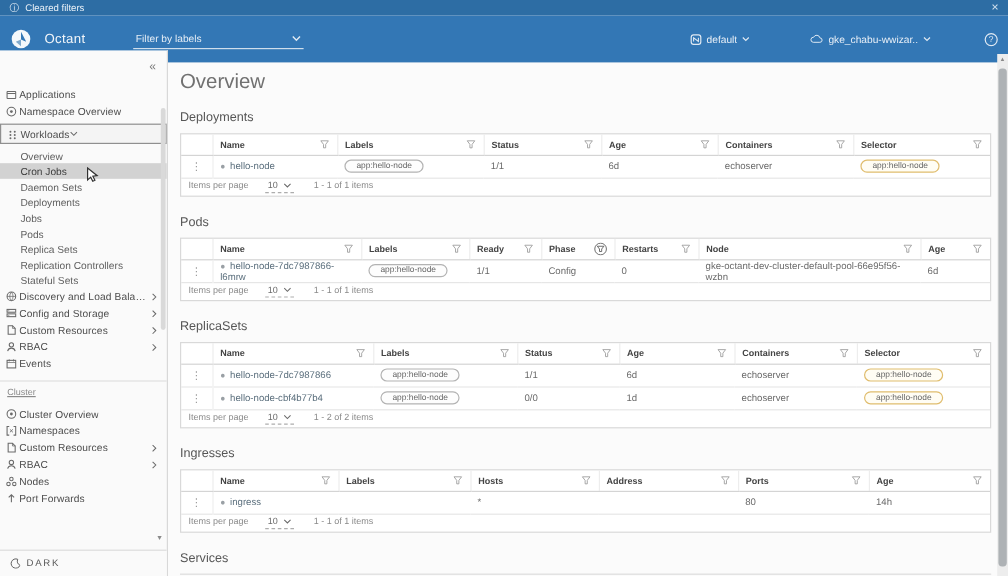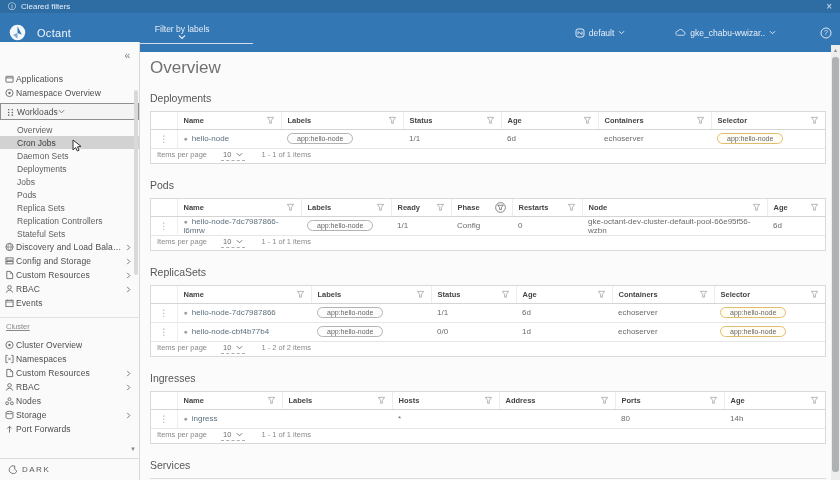--- a/index.html
+++ b/index.html
@@ -8,21 +8,21 @@
 
   
   .notif { position:absolute; top:0; left:0; width:840px; height:13px; background:#2d6da4; color:#eaf1f8; display:flex; align-items:center; padding:0 8px; font-size:8px; }
   .notif-ico { font-size:8px; margin-right:5px; line-height:1; }
   .notif-close { margin-left:auto; font-size:10px; cursor:pointer; line-height:1; color:#d6e4f0; }
 
   
   .hdr { position:absolute; top:13px; left:0; width:840px; height:39px; background:#3377b5; display:flex; align-items:center; color:#fff; }
   .logo { width:17px; height:17px; margin-left:9px; flex:none; }
   .app-title { font-size:11px; font-weight:400; margin-left:11px; letter-spacing:.3px; color:#f2f6fa; }
-  .filterbox { margin-left:40px; width:142px; border-bottom:1px solid #cfdeec; display:flex; align-items:center; justify-content:space-between; padding:2px 2px 3px 2px; cursor:pointer;flex-direction:column; }
+  .filterbox { margin-left:40px; width:142px; border-bottom:1px solid #cfdeec; display:flex; align-items:center; justify-content:space-between; padding:2px 2px 3px 2px; cursor:pointer; }
   .filterbox span { font-size:8.5px; color:#e4edf6; }
   .hright { margin-left:auto; display:flex; align-items:center; gap:18px; padding-right:8px; }
   .hsel { display:flex; align-items:center; gap:4px; font-size:8.5px; color:#e8eff7; cursor:pointer; }
   .hsep { width:14px; }
   .hicon { display:inline-flex; }
 
   
   .content { position:absolute; top:42px; left:0; width:840px; height:438px; display:flex; }
   .sidebar { width:140px; height:438px; background:#fafafa; border-right:1px solid #d8d8d8; position:relative; flex:none; overflow:hidden; }
   .main { flex:1; position:relative; overflow:hidden; padding:0 14px 0 10px; }
@@ -299,34 +299,20 @@
               <circle cx="5" cy="3" r="1.6" fill="none" stroke="#6a6a6a"></circle>
               <circle cx="2.3" cy="7.5" r="1.6" fill="none" stroke="#6a6a6a"></circle>
               <circle cx="7.7" cy="7.5" r="1.6" fill="none" stroke="#6a6a6a"></circle>
             </svg>
           </span>
           <span class="nlabel">Nodes</span>
         </div>
         <div class="nav-item">
           <span class="nico">
             <svg width="9" height="10" viewBox="0 0 10 10">
-              <ellipse cx="5" cy="2.3" rx="3.8" ry="1.4" fill="none" stroke="#6a6a6a"></ellipse>
-              <path d="M1.2 2.3v5.4c0 .8 1.7 1.4 3.8 1.4s3.8-.6 3.8-1.4V2.3" fill="none" stroke="#6a6a6a"></path>
-            </svg>
-          </span>
-          <span class="nlabel">Storage</span>
-          <span class="nchev">
-            <svg width="7" height="7" viewBox="0 0 8 8">
-              <path d="M2.5 1l3 3-3 3" stroke="#6a6a6a" fill="none"></path>
-            </svg>
-          </span>
-        </div>
-        <div class="nav-item">
-          <span class="nico">
-            <svg width="9" height="10" viewBox="0 0 10 10">
               <path d="M5 9V2M2.5 4.5L5 2l2.5 2.5" fill="none" stroke="#6a6a6a"></path>
             </svg>
           </span>
           <span class="nlabel">Port Forwards</span>
         </div>
       </div>
     <span class="side-scroll-arrow">▼</span>
     <div class="side-scroll"></div>
     <div class="side-foot">
       <svg width="9" height="9" viewBox="0 0 10 10">

